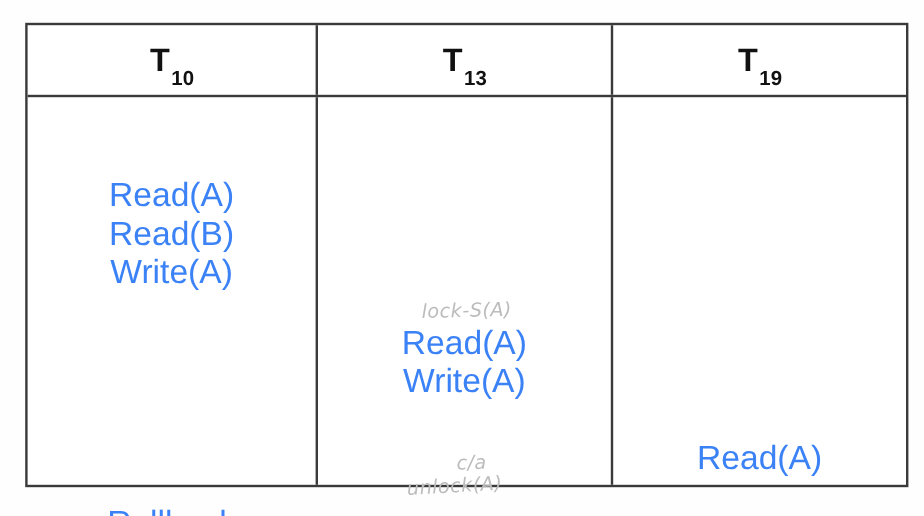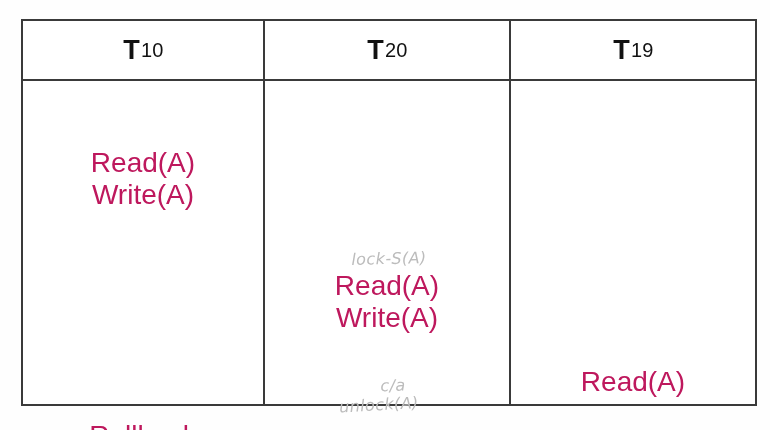--- a/index.html
+++ b/index.html
@@ -65,40 +65,40 @@
     display: flex;
     align-items: center;
     justify-content: center;
     height: 100%;
     font-size: 27px;
     font-weight: bold;
     color: #111111;
     letter-spacing: 0.2px;
   }
   .hcell .sub {
-    font-size: 20px;
-    font-weight: normal;
+    font-size: 17px;
+    font-weight: bold;
     vertical-align: baseline;
     position: relative;
-    top: 0;
+    top: 16px;
     left: 1px;
   }
 
   
   .bcell {
     height: 100%;
     position: relative;
     display: flex;
     flex-direction: column;
     align-items: center;
   }
 
   .op {
     font-size: 28px;
-    color: #be185d;
+    color: #3b82f6;
     line-height: 32px;
     white-space: nowrap;
   }
 
   .hand {
     font-family: "DejaVu Sans", sans-serif;
     font-size: 16px;
     color: #bcbcbc;
     line-height: 19px;
     white-space: nowrap;
@@ -175,40 +175,41 @@
       <div class="col col-1">
         <div class="hcell">
           <span>T</span>
             <span class="sub">10</span>
         </div>
       </div>
 
       <div class="col col-2">
         <div class="hcell">
           <span>T</span>
-            <span class="sub">20</span>
+            <span class="sub">13</span>
         </div>
       </div>
 
       <div class="col col-3">
         <div class="hcell">
           <span>T</span>
             <span class="sub">19</span>
         </div>
       </div>
 
     </div>
 
     <div class="body-row">
 
       <div class="col col-1">
         <div class="bcell">
 
           <div class="c1-ops">
             <div class="op">Read(A)</div>
+            <div class="op">Read(B)</div>
             <div class="op">Write(A)</div>
           </div>
 
           <div class="c1-rollback">
             <div class="op">Rollback</div>
           </div>
 
         </div>
       </div>
 

